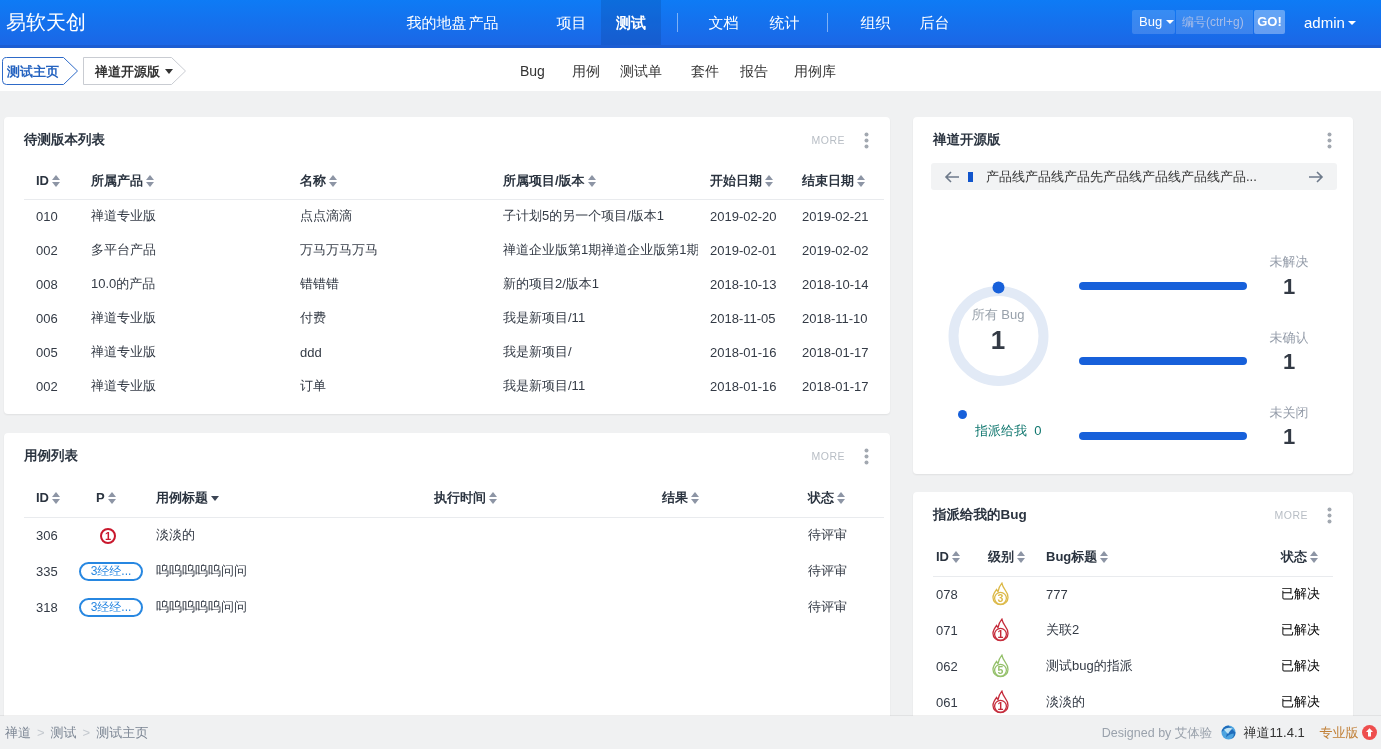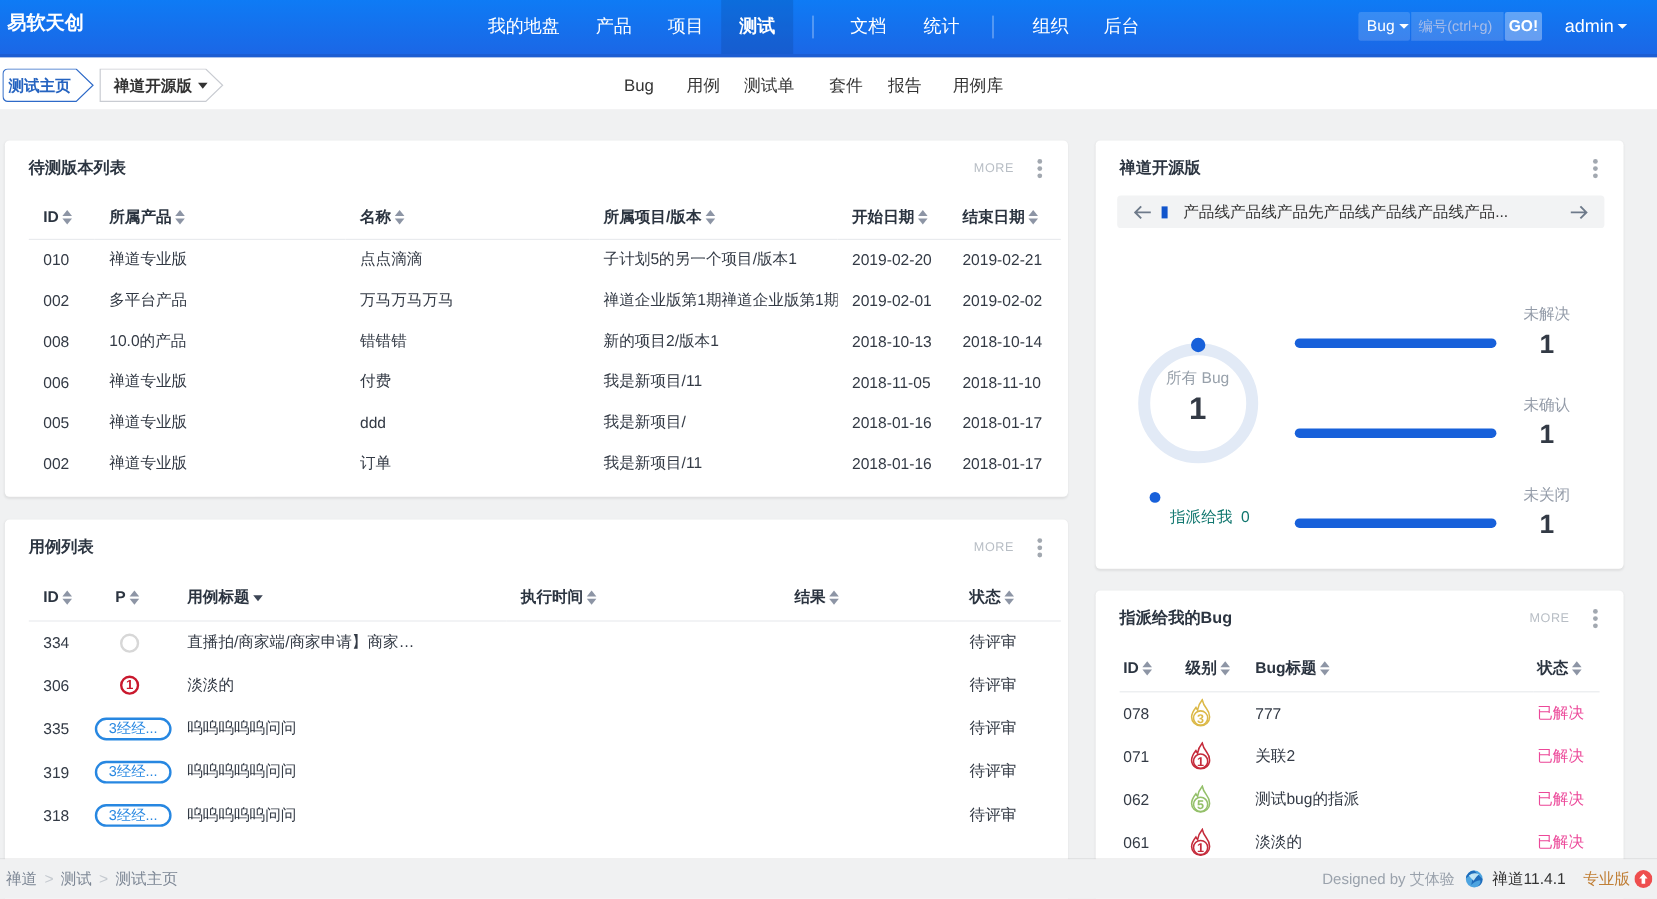--- a/index.html
+++ b/index.html
@@ -1,21 +1,21 @@
 <!DOCTYPE html>
 <html lang="zh"><head>
 <meta charset="utf-8">
 <style>
 *{margin:0;padding:0;box-sizing:border-box}
 html,body{width:1381px;height:749px;overflow:hidden;background:#f0f1f2;
   font-family:"Liberation Sans",sans-serif;color:#333a45;-webkit-font-smoothing:antialiased}
 
 #navbar{position:absolute;left:0;top:0;width:1381px;height:48px;
   background:linear-gradient(180deg,#0e7bf5 0%,#1b67e6 93%,#1c5dd2 93%);}
-#navbar .logo{position:absolute;left:6px;top:9px;font-size:16px;font-weight:bold;color:#fff}
+#navbar .logo{position:absolute;left:6px;top:9px;font-size:20px;font-weight:normal;color:#fff}
 .nav-item{position:absolute;top:0;height:45px;line-height:45px;color:#fff;font-size:15px;text-align:center}
 .nav-item.active{background:rgba(7,35,95,.16);font-weight:bold}
 .nav-sep{position:absolute;top:13px;width:1px;height:19px;background:rgba(255,255,255,.45)}
 .ns-sel{position:absolute;left:1132px;top:10px;width:43px;height:24px;background:rgba(255,255,255,.16);
   border-radius:2px;color:#fff;font-size:13px;line-height:24px;padding-left:7px}
 .ns-sel b{font-weight:normal}
 .ns-caret{display:inline-block;width:0;height:0;border-left:4px solid transparent;border-right:4px solid transparent;
   border-top:4px solid #fff;vertical-align:2px;margin-left:4px}
 .ns-input{position:absolute;left:1176px;top:10px;width:77px;height:24px;background:rgba(255,255,255,.16);
   color:#a8bde8;font-size:12px;line-height:24px;padding-left:6px}
@@ -44,39 +44,39 @@
 .sort .d{border-top:5px solid #8d95a5}
 .sort.dk .d{border-top-color:#3c4555}
 
 .dots{width:5px;height:17px;flex:none}
 
 .pc{display:inline-block;width:16px;height:16px;border-radius:50%;border:2px solid #d7d7d7;vertical-align:middle;margin-left:16px}
 .pc.red{border-color:#c9182d;color:#c9182d;font-size:11px;font-weight:bold;text-align:center;line-height:13px}
 .pill{display:inline-block;width:64px;height:19px;border-radius:10px;border:2px solid #2787e1;color:#2787e1;
   font-size:12px;text-align:center;line-height:15px;vertical-align:middle;margin-left:-5px}
 td.pcol{overflow:visible;padding-left:0}
-.green{color:#ec4899}
+.green{color:#000000}
 
 .abs{position:absolute}
 .bar{position:absolute;left:166px;width:168px;height:8px;border-radius:4px;background:#1760da}
 .blabel{position:absolute;left:336px;width:80px;text-align:center;font-size:13px;color:#949ca9}
 .bnum{position:absolute;left:336px;width:80px;text-align:center;font-size:22px;font-weight:bold;color:#333a45}
 
 #footer{position:absolute;left:0;top:716px;width:1381px;height:33px;background:#f0f1f2;box-shadow:0 -1px 0 rgba(0,0,0,.06)}
 #footer .l{position:absolute;left:5px;top:0;height:33px;line-height:33px;font-size:13px;color:#7c8694}
 #footer .l .sep{color:#c4c9cf;margin:0 6px}
 #footer .r{position:absolute;right:4px;top:0;height:41px;line-height:33px;font-size:13px;color:#333}
 </style>
 </head>
 <body>
 
 <div id="navbar">
   <div class="logo">易软天创</div>
   <div class="nav-item" style="left:406px;width:61px">我的地盘</div>
-  <div class="nav-item" style="left:496px;width:31px">产品</div>
+  <div class="nav-item" style="left:468px;width:31px">产品</div>
   <div class="nav-item" style="left:556px;width:31px">项目</div>
   <div class="nav-item active" style="left:601px;width:60px">测试</div>
   <div class="nav-sep" style="left:677px"></div>
   <div class="nav-item" style="left:708px;width:31px">文档</div>
   <div class="nav-item" style="left:769px;width:31px">统计</div>
   <div class="nav-sep" style="left:827px"></div>
   <div class="nav-item" style="left:860px;width:31px">组织</div>
   <div class="nav-item" style="left:919px;width:31px">后台</div>
   <div class="ns-sel"><b>Bug</b><span class="ns-caret"></span></div>
   <div class="ns-input">编号(ctrl+g)</div>
@@ -208,45 +208,29 @@
     <tbody>
         <tr class="hd" style="height:38px">
       <th>ID<span class="sort"><i class="u"></i><i class="d"></i></span></th>
       <th>P<span class="sort"><i class="u"></i><i class="d"></i></span></th>
       <th>用例标题<span class="sort dk" style="vertical-align:1px"><i class="d"></i></span></th>
       <th>执行时间<span class="sort"><i class="u"></i><i class="d"></i></span></th>
       <th>结果<span class="sort"><i class="u"></i><i class="d"></i></span></th>
       <th>状态<span class="sort"><i class="u"></i><i class="d"></i></span></th>
     </tr>
     <tr style="height:36px">
-          <td>334</td>
-          <td class="pcol"><span class="pc"></span></td>
-          <td>直播拍/商家端/商家申请】商家…</td>
-          <td></td>
-          <td></td>
-          <td>待评审</td>
-        </tr>
-    <tr style="height:36px">
           <td>306</td>
           <td class="pcol"><span class="pc red">1</span></td>
           <td>淡淡的</td>
           <td></td>
           <td></td>
           <td>待评审</td>
         </tr>
     <tr style="height:36px">
           <td>335</td>
-          <td class="pcol"><span class="pill">3经经...</span></td>
-          <td>呜呜呜呜呜问问</td>
-          <td></td>
-          <td></td>
-          <td>待评审</td>
-        </tr>
-    <tr style="height:36px">
-          <td>319</td>
           <td class="pcol"><span class="pill">3经经...</span></td>
           <td>呜呜呜呜呜问问</td>
           <td></td>
           <td></td>
           <td>待评审</td>
         </tr>
     <tr style="height:36px">
           <td>318</td>
           <td class="pcol"><span class="pill">3经经...</span></td>
           <td>呜呜呜呜呜问问</td>

